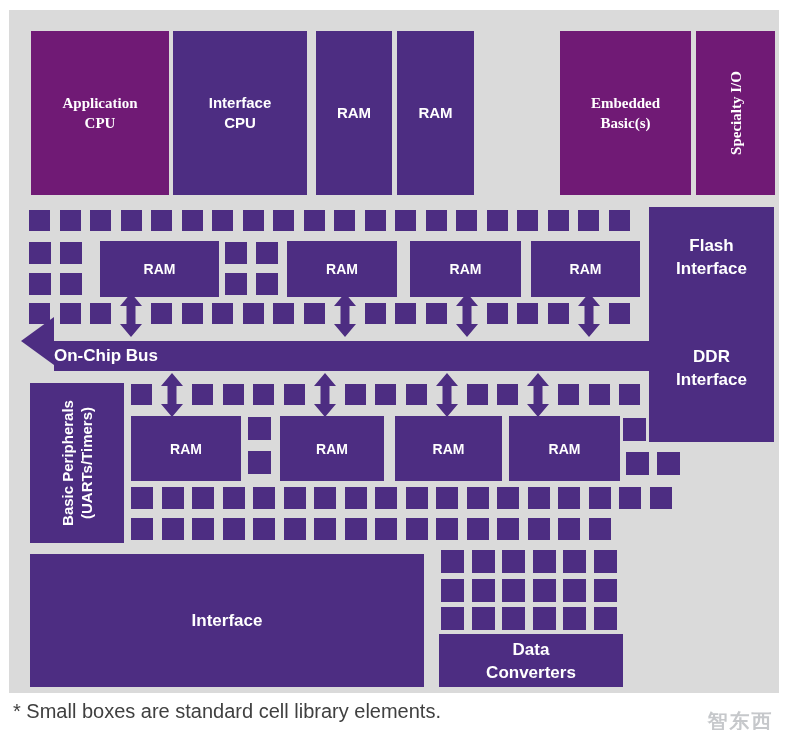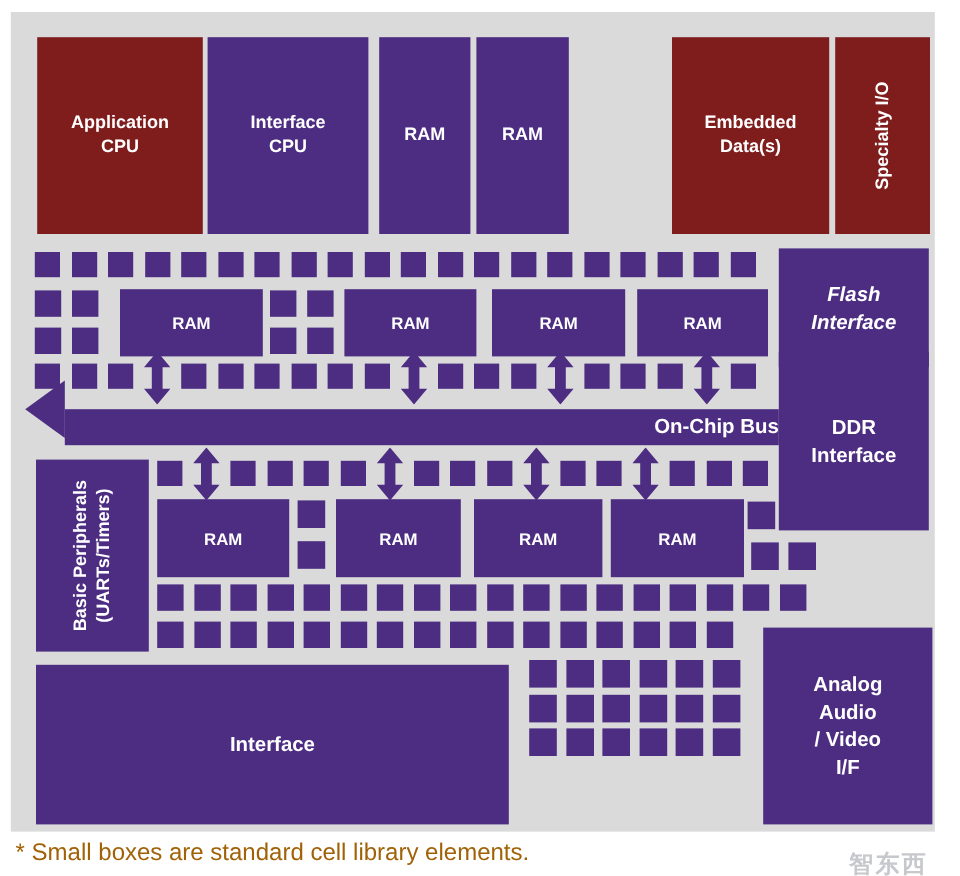--- a/index.html
+++ b/index.html
@@ -3,36 +3,36 @@
 <meta charset="utf-8">
 <style>
   html,body{margin:0;padding:0;background:#ffffff;}
   .page{position:relative;width:800px;height:730px;background:#ffffff;overflow:hidden;
         font-family:"Liberation Sans",sans-serif;}
   .canvas{position:absolute;left:9px;top:10px;width:770px;height:683px;background:#DADADA;}
   .block{position:absolute;display:flex;flex-direction:column;align-items:center;justify-content:center;
          text-align:center;color:#ffffff;font-weight:bold;}
   .block .line{display:block;}
   .kind-purple{background:#4D2D82;}
-  .kind-gray{background:#7f1d1d;}
+  .kind-gray{background:#701a75;font-family:Liberation Serif, serif;}
   .fs-top{font-size:15px;line-height:20px;}
   .fs-ram{font-size:14px;line-height:16px;}
   .fs-io{font-size:17px;line-height:23px;}
   .fs-side{font-size:15px;line-height:19px;}
   .vtext{position:absolute;left:50%;top:50%;transform:translate(-50%,-50%) rotate(-90deg);
          white-space:nowrap;text-align:center;}
   .sq{position:absolute;background:#4D2D82;}
   .uarrow{position:absolute;}
   .uarrow svg{display:block;}
-  .bus-body{position:absolute;background:#4D2D82;display:flex;align-items:center;justify-content:flex-end;}
+  .bus-body{position:absolute;background:#4D2D82;display:flex;align-items:center;justify-content:flex-start;}
   .bus-label{color:#ffffff;font-weight:bold;font-size:17px;}
   .bus-head{position:absolute;width:0;height:0;
             border-top:24px solid transparent;border-bottom:24px solid transparent;
             border-right:33px solid #4D2D82;}
-  .footnote{position:absolute;left:13px;top:700px;font-size:20px;color:#a16207;}
+  .footnote{position:absolute;left:13px;top:700px;font-size:20px;color:#404040;}
   .watermark{position:absolute;left:688px;top:662px;width:105px;text-align:center;color:#C6C8CB;}
   .wm-logo{font-size:20px;font-weight:bold;letter-spacing:2px;line-height:30px;margin-top:44px;}
   .wm-sub{font-size:9px;letter-spacing:3px;line-height:12px;}
 </style>
 </head>
 <body>
 
 <div class="page">
   <div class="canvas" id="canvas">
       <div class="block kind-gray fs-top" style="left: 22px; top: 21px; width: 138px; height: 164px;">
@@ -44,28 +44,28 @@
         <span class="line">CPU</span>
       </div>
       <div class="block kind-purple fs-top" style="left: 307px; top: 21px; width: 76px; height: 164px;">
         <span class="line">RAM</span>
       </div>
       <div class="block kind-purple fs-top" style="left: 388px; top: 21px; width: 77px; height: 164px;">
         <span class="line">RAM</span>
       </div>
       <div class="block kind-gray fs-top" style="left: 551px; top: 21px; width: 131px; height: 164px;">
         <span class="line">Embedded</span>
-        <span class="line">Data(s)</span>
+        <span class="line">Basic(s)</span>
       </div>
       <div class="block kind-gray fs-top" style="left: 687px; top: 21px; width: 79px; height: 164px;">
         <div class="vtext fs-top" style="width: 164px;">
           <span class="line">Specialty I/O</span>
         </div>
       </div>
-      <div class="block kind-purple fs-io" style="left: 640px; top: 197px; width: 125px; height: 99px; font-style: italic;">
+      <div class="block kind-purple fs-io" style="left: 640px; top: 197px; width: 125px; height: 99px;">
         <span class="line">Flash</span>
         <span class="line">Interface</span>
       </div>
       <div class="block kind-purple fs-io" style="left: 640px; top: 283px; width: 125px; height: 149px;">
         <span class="line">DDR</span>
         <span class="line">Interface</span>
       </div>
       <div class="block kind-purple fs-ram" style="left: 91px; top: 231px; width: 119px; height: 56px;">
         <span class="line">RAM</span>
       </div>
@@ -92,25 +92,23 @@
       </div>
       <div class="block kind-purple fs-ram" style="left: 386px; top: 406px; width: 107px; height: 65px;">
         <span class="line">RAM</span>
       </div>
       <div class="block kind-purple fs-ram" style="left: 500px; top: 406px; width: 111px; height: 65px;">
         <span class="line">RAM</span>
       </div>
       <div class="block kind-purple fs-io" style="left: 21px; top: 544px; width: 394px; height: 133px;">
         <span class="line">Interface</span>
       </div>
-      <div class="block kind-purple fs-io" style="left: 627px; top: 513px; width: 141px; height: 164px;">
-        <span class="line">Analog</span>
-        <span class="line">Audio</span>
-        <span class="line">/ Video</span>
-        <span class="line">I/F</span>
+      <div class="block kind-purple fs-io" style="left: 430px; top: 624px; width: 184px; height: 53px;">
+        <span class="line">Data</span>
+        <span class="line">Converters</span>
       </div>
       <div class="sq" style="left: 20px; top: 200px; width: 21px; height: 21px;"></div>
       <div class="sq" style="left: 50.5px; top: 200px; width: 21px; height: 21px;"></div>
       <div class="sq" style="left: 81px; top: 200px; width: 21px; height: 21px;"></div>
       <div class="sq" style="left: 111.5px; top: 200px; width: 21px; height: 21px;"></div>
       <div class="sq" style="left: 142px; top: 200px; width: 21px; height: 21px;"></div>
       <div class="sq" style="left: 172.5px; top: 200px; width: 21px; height: 21px;"></div>
       <div class="sq" style="left: 203px; top: 200px; width: 21px; height: 21px;"></div>
       <div class="sq" style="left: 233.5px; top: 200px; width: 21px; height: 21px;"></div>
       <div class="sq" style="left: 264px; top: 200px; width: 21px; height: 21px;"></div>

